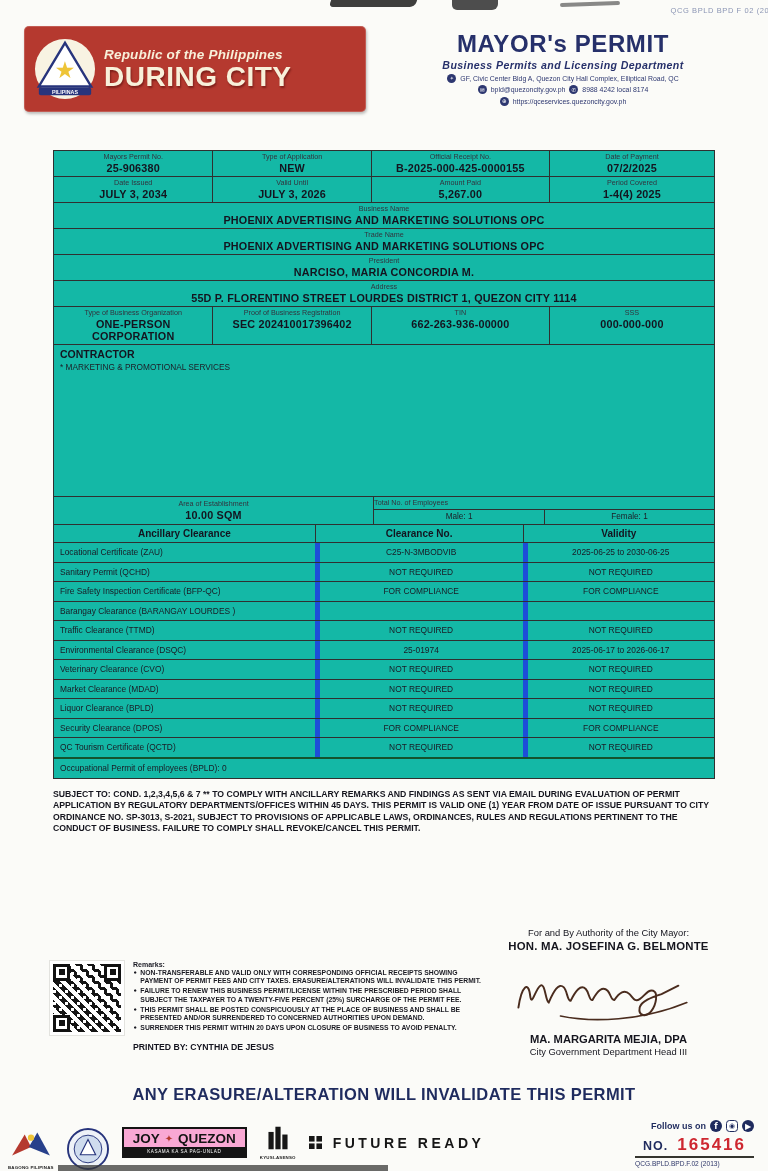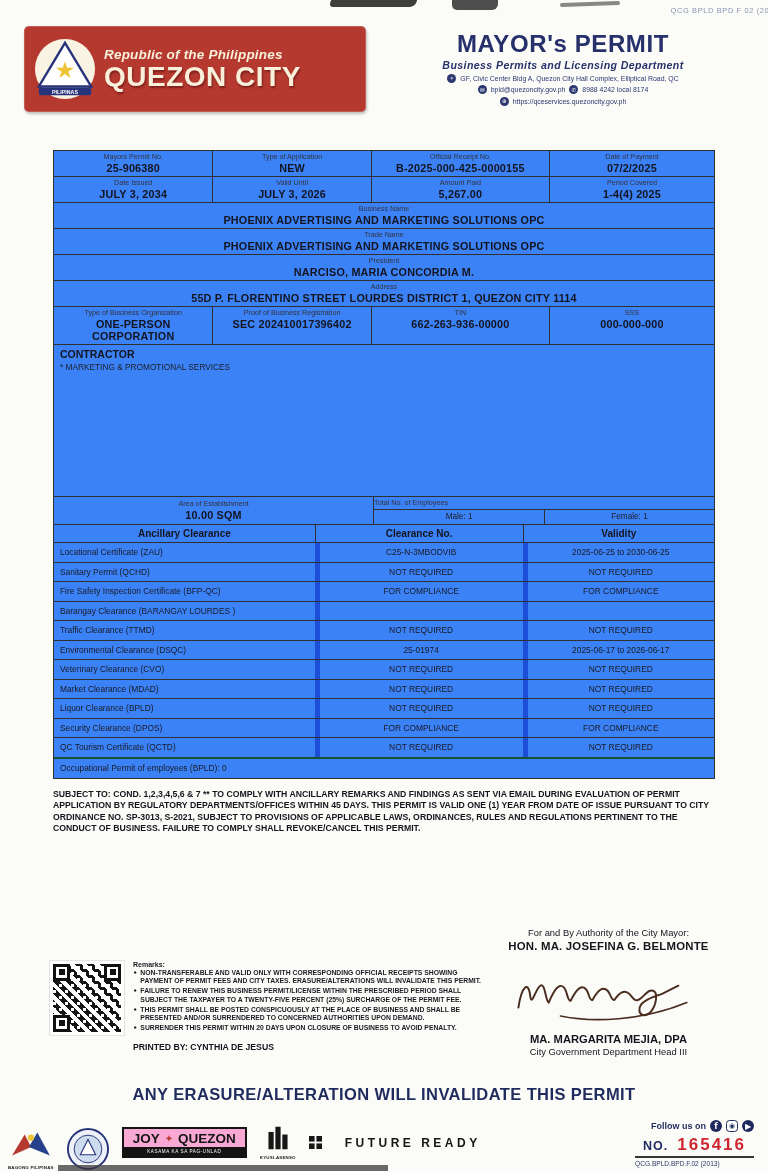--- a/index.html
+++ b/index.html
@@ -20,21 +20,21 @@
   .banner-logo { width:62px; height:62px; flex:none; }
   .republic { color:#f8f0da; font-style:italic; font-weight:700; font-size:13.5px; letter-spacing:.2px; }
   .cityname { color:#f8f0da; font-weight:800; font-size:28px; letter-spacing:.5px; line-height:1.05; text-shadow:1px 2px 2px rgba(60,0,0,.45); }
   .rhead { flex:1; text-align:center; padding-top:4px; color:#26306a; }
   .title { font-size:24px; font-weight:800; letter-spacing:.6px; }
   .dept { font-size:10.6px; font-weight:700; font-style:italic; letter-spacing:.4px; margin-top:1px; }
   .contact { font-size:6.9px; margin-top:2.5px; display:flex; justify-content:center; align-items:center; gap:4px; color:#2d3770; }
   .cicon { display:inline-flex; width:9px; height:9px; border-radius:50%; background:#2d3770; color:#fff; font-size:5.5px; align-items:center; justify-content:center; font-family:"DejaVu Sans", sans-serif; flex:none; }
 
   
-  .ptable { margin:38px 53px 0; border:1.6px solid #303030; background:#3b82f6; }
+  .ptable { margin:38px 53px 0; border:1.6px solid #303030; background:#14b8a6; }
   .prow { display:grid; grid-template-columns:24% 24% 27% 25%; }
   .bt { border-top:1px solid #303030; }
   .cell { padding:1px 2px 2px; text-align:center; }
   .cell + .cell { border-left:1px solid #303030; }
   .flabel { font-size:7.2px; color:#33333d; }
   .fvalue { font-size:10.8px; font-weight:700; color:#14141f; margin-top:1px; letter-spacing:.2px; }
   .fullcell { border-top:1px solid #303030; text-align:center; padding:1px 2px 2px; }
   .contractor { border-top:1px solid #303030; min-height:152px; padding:3px 6px; text-align:left; }
   .ctype { font-weight:700; font-size:10.5px; color:#14141f; }
   .clines { font-size:8.3px; margin-top:2px; color:#1d1d26; }
@@ -87,21 +87,21 @@
 
   
   .warning { text-align:center; font-size:16.5px; font-weight:800; color:#1f2b5e; letter-spacing:.4px; margin-top:28px; }
   .strip { display:flex; align-items:center; margin:12px 14px 0 8px; gap:13px; }
   .lgv { text-align:center; }
   .lg-label { font-size:4.4px; font-weight:700; color:#1a1a1a; letter-spacing:.2px; margin-top:1px; }
   .joybox { border:2.5px solid #141414; text-align:center; background:#f9a8d4; }
   .joy-row { display:flex; align-items:center; gap:5px; font-weight:800; font-size:13.5px; padding:2px 9px 1px; color:#141414; }
   .joy-x { color:#b5392f; font-size:10px; font-family:"DejaVu Sans", sans-serif; }
   .joy-tag { background:#141414; color:#fff; font-size:4.6px; letter-spacing:.6px; padding:2px 2px; }
-  .future { display:flex; align-items:center; gap:23px; font-weight:800; font-size:12px; letter-spacing:3.5px; color:#161616; }
+  .future { display:flex; align-items:center; gap:11px; font-weight:800; font-size:14px; letter-spacing:3.5px; color:#161616; }
   .fspacer { flex:1; }
   .fright { padding-top:2px; }
   .follow { font-size:9px; font-weight:700; color:#1f2b5e; display:flex; gap:4px; justify-content:flex-end; align-items:center; }
   .sicon { width:12px; height:12px; border-radius:50%; background:#1f2b5e; color:#fff; font-size:8px; display:inline-flex; align-items:center; justify-content:center; font-weight:700; font-family:"DejaVu Sans", sans-serif; }
   .sicon.sq { border-radius:3.5px; background:#fff; border:1.7px solid #1f2b5e; color:#1f2b5e; font-size:7px; }
   .permno { margin-top:3px; border-bottom:2px solid #35352f; display:inline-block; padding:0 8px 1px; }
   .no-lab { font-size:12.5px; font-weight:800; color:#1f2b5e; margin-right:9px; letter-spacing:1px; }
   .no-num { font-size:17px; font-weight:800; color:#ce2730; letter-spacing:2px; }
   .fcode { font-size:6.6px; color:#2c3568; margin-top:2px; }
 </style>
@@ -120,21 +120,21 @@
     <div class="banner">
       <svg class="banner-logo" viewBox="0 0 64 64">
         <circle cx="32" cy="32" r="31" fill="#f8f3e2"></circle>
         <path d="M32 5 L59 50 L5 50 Z" fill="#ffffff" stroke="#27347c" stroke-width="2.5"></path>
         <text x="32" y="41" font-size="24" fill="#eec437" text-anchor="middle" font-family="DejaVu Sans, sans-serif">★</text>
         <rect x="5" y="51" width="54" height="8" rx="2" fill="#27347c"></rect>
         <text x="32" y="57.5" font-size="5.5" fill="#ffffff" text-anchor="middle" font-weight="bold">PILIPINAS</text>
       </svg>
       <div>
         <div class="republic">Republic of the Philippines</div>
-        <div class="cityname">QUEZON CITY</div>
+        <div class="cityname">DURING CITY</div>
       </div>
     </div>
     <div class="rhead">
       <div class="title">MAYOR's PERMIT</div>
       <div class="dept">Business Permits and Licensing Department</div>
       <div class="contact">
         <span class="cicon">⌖</span>
         <span>GF, Civic Center Bldg A, Quezon City Hall Complex, Elliptical Road, QC</span>
       </div>
       <div class="contact">

